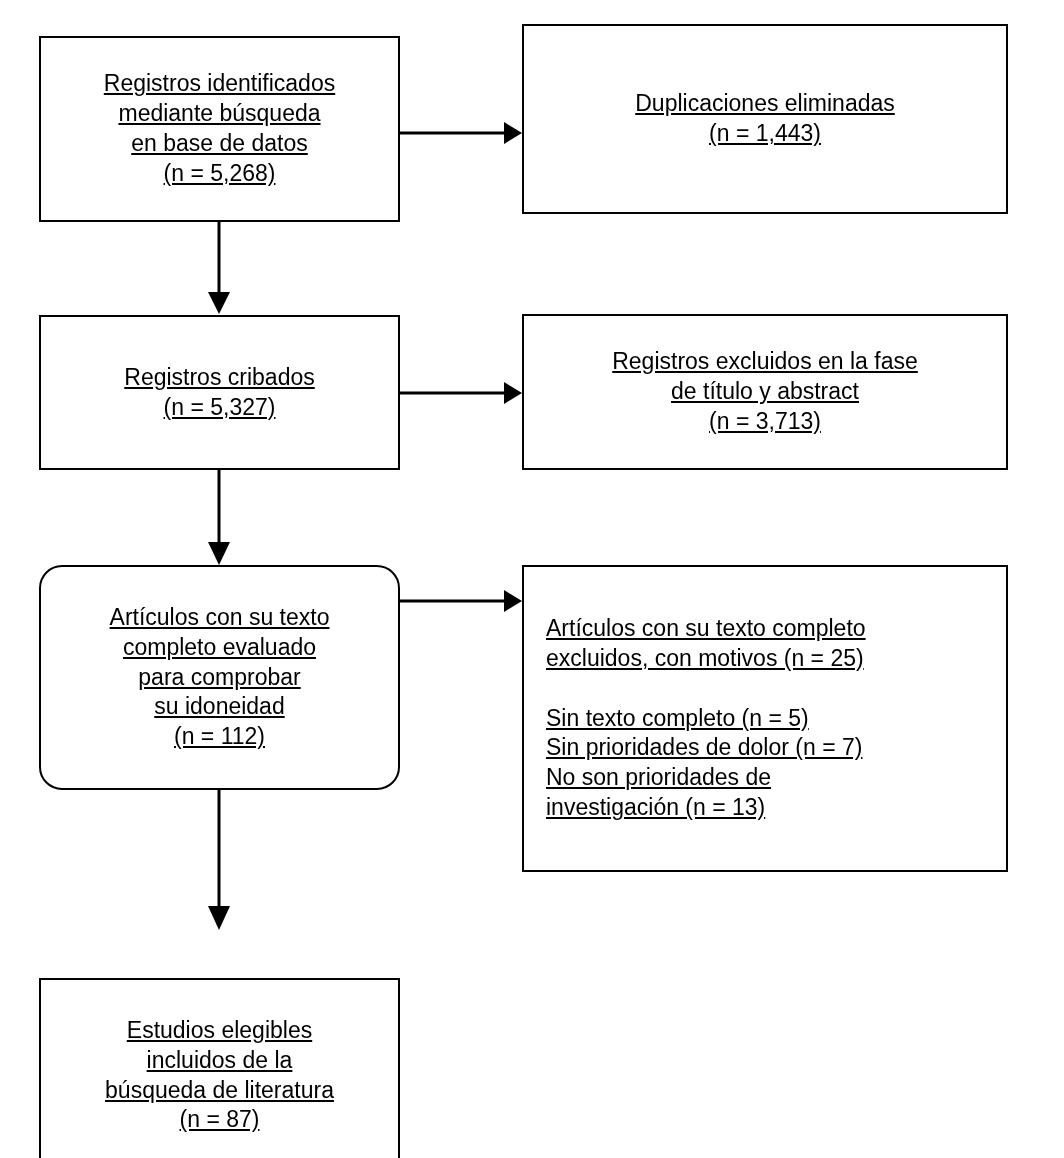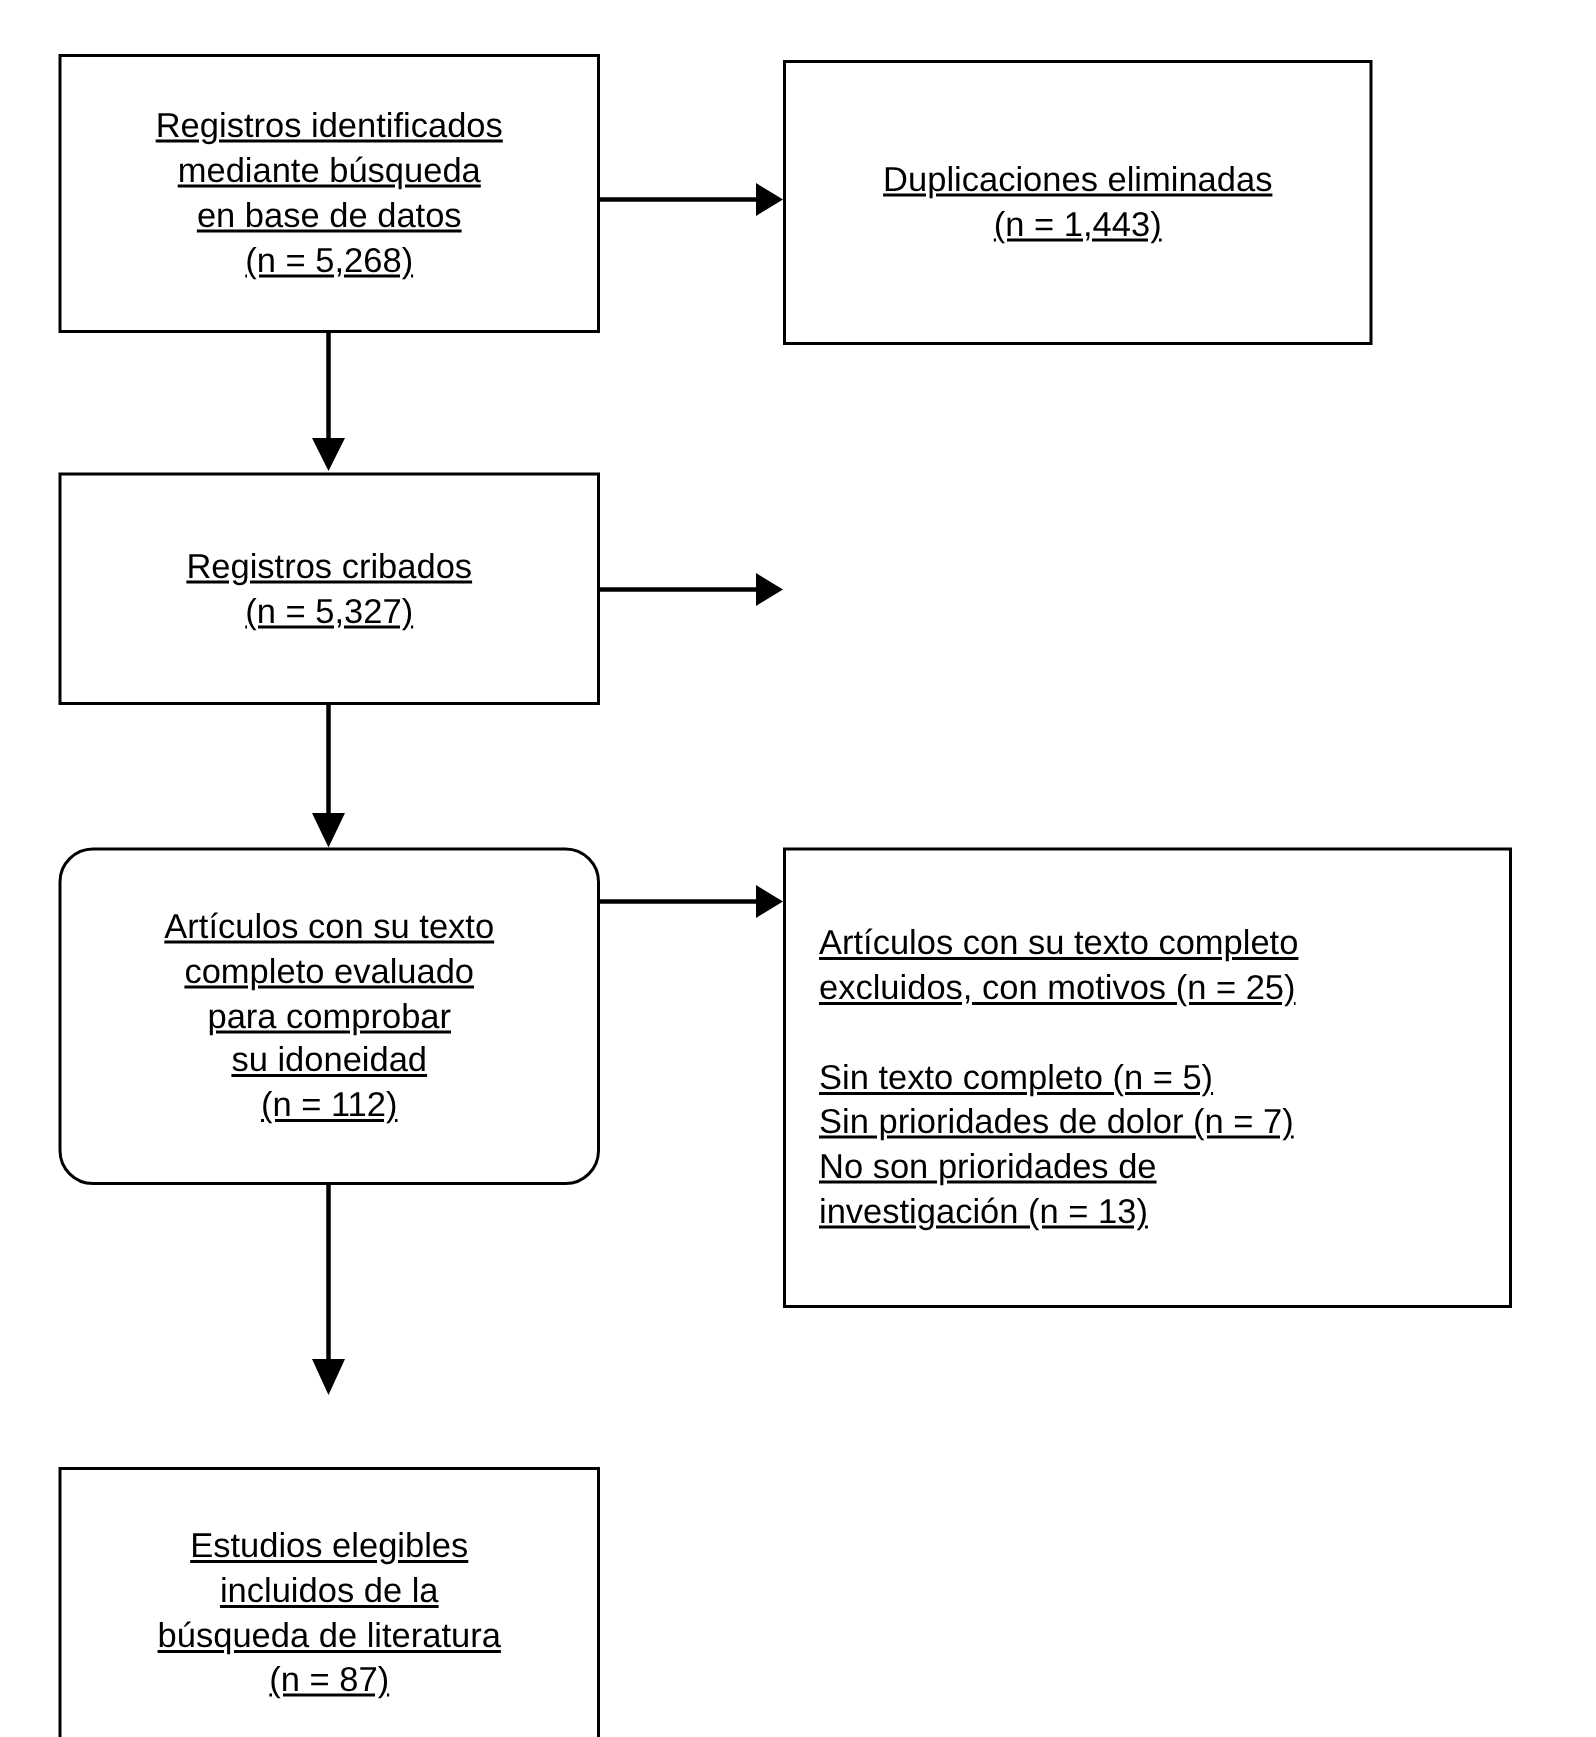--- a/index.html
+++ b/index.html
@@ -59,21 +59,21 @@
 
 <div id="canvas">
 
   <div class="box" style="left:39px; top:36px; width:361px; height:186px;">
     <span class="box-text">Registros identificados
 mediante búsqueda
 en base de datos
 (n = 5,268)</span>
   </div>
 
-  <div class="box" style="left:522px; top:40px; width:393px; height:190px;">
+  <div class="box" style="left:522px; top:24px; width:486px; height:190px;">
     <span class="box-text">Duplicaciones eliminadas
 (n = 1,443)</span>
   </div>
 
   <div class="conn" style="left:400px; top:119px; width:126px; height:28px;">
     <svg width="126" height="28" viewBox="0 0 126 28">
       <line x1="0" y1="14" x2="104" y2="14" stroke="#000000" stroke-width="3"></line>
       <polygon points="104,3 122,14 104,25" fill="#000000"></polygon>
     </svg>
   </div>
@@ -83,20 +83,25 @@
       <line x1="16" y1="0" x2="16" y2="72" stroke="#000000" stroke-width="3"></line>
       <polygon points="5,70 27,70 16,92" fill="#000000"></polygon>
     </svg>
   </div>
 
   <div class="box" style="left:39px; top:315px; width:361px; height:155px;">
     <span class="box-text">Registros cribados
 (n = 5,327)</span>
   </div>
 
+  <div class="box" style="left:522px; top:314px; width:486px; height:156px;">
+    <span class="box-text">Registros excluidos en la fase
+de título y abstract
+(n = 3,713)</span>
+  </div>
 
   <div class="conn" style="left:400px; top:379px; width:126px; height:28px;">
     <svg width="126" height="28" viewBox="0 0 126 28">
       <line x1="0" y1="14" x2="104" y2="14" stroke="#000000" stroke-width="3"></line>
       <polygon points="104,3 122,14 104,25" fill="#000000"></polygon>
     </svg>
   </div>
 
   <div class="conn" style="left:203px; top:470px; width:32px; height:97px;">
     <svg width="32" height="97" viewBox="0 0 32 97">

